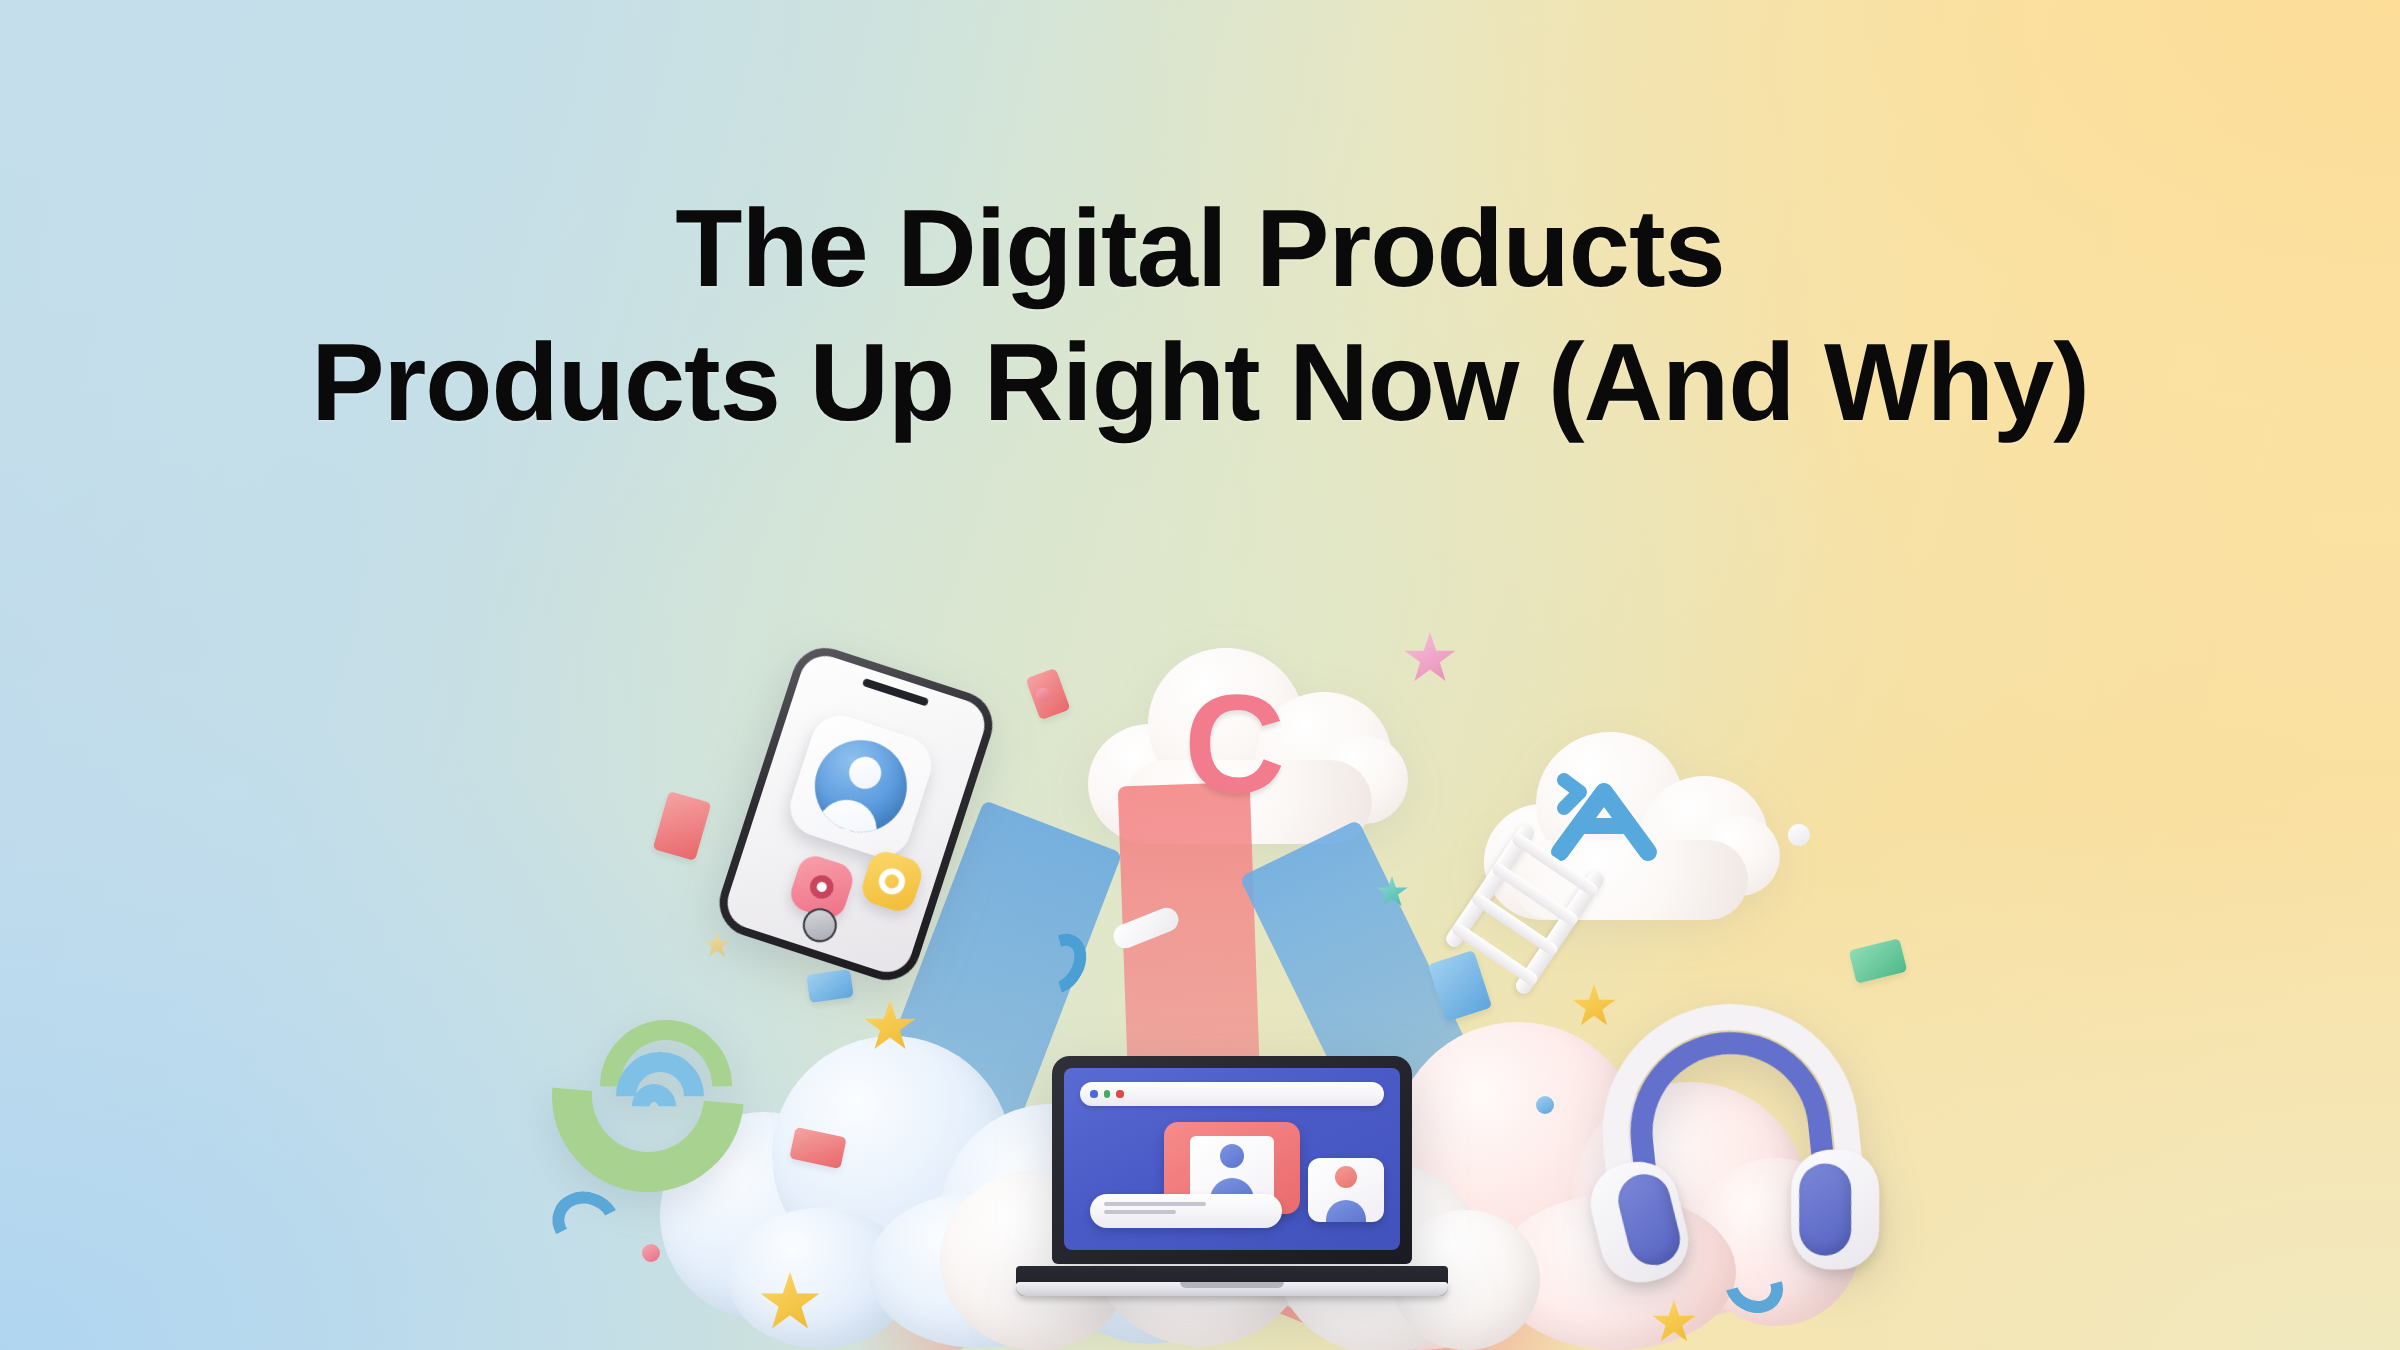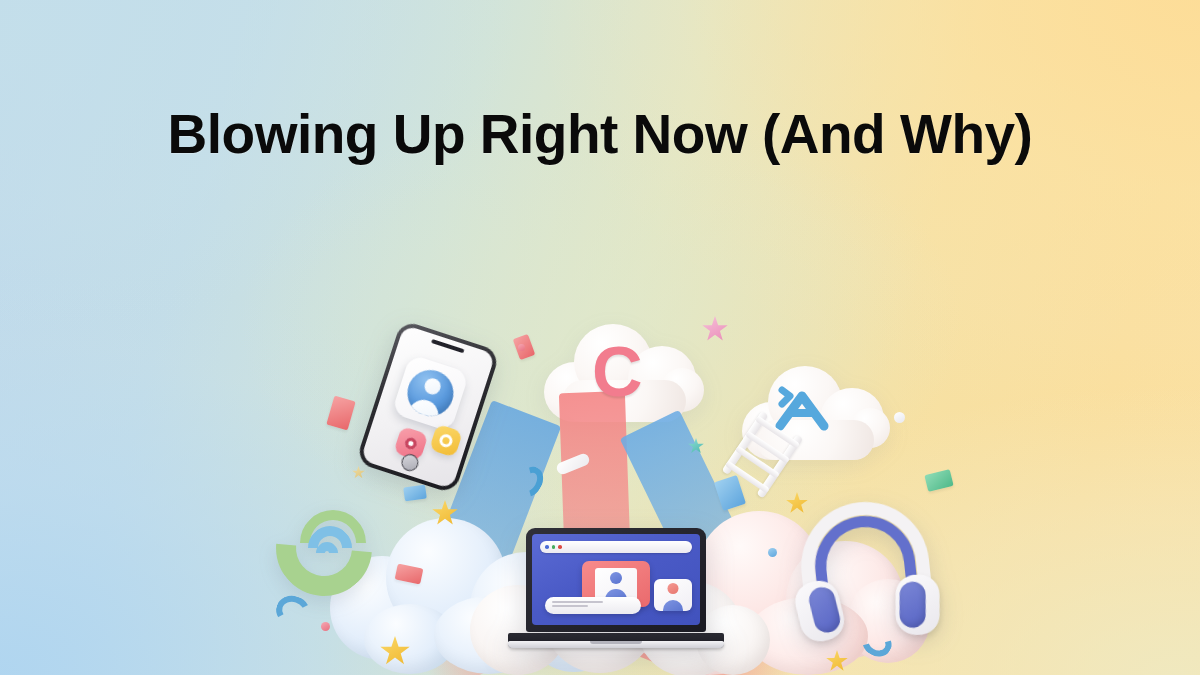--- a/index.html
+++ b/index.html
@@ -523,14 +523,15 @@
   <div class="cf cf-dot z-front" style="left:518px;top:344px;width:7px;height:7px;background:linear-gradient(150deg,#f6a8b4,#e8707f);"></div>
   <div class="cf cf-dot z-front" style="left:768px;top:548px;width:9px;height:9px;background:linear-gradient(150deg,#9fd0f0,#5ea5dd);"></div>
 
   <div class="cf ribbon z-front" style="left:276px;top:596px;width:34px;height:30px;border-width:6px;border-top-color:#5ba7d8;border-left-color:#5ba7d8;transform:rotate(18deg);"></div>
   <div class="cf ribbon z-front" style="left:862px;top:630px;width:30px;height:26px;border-width:6px;border-top-color:#5ba7d8;border-left-color:#5ba7d8;transform:rotate(-150deg);"></div>
   <div class="cf ribbon z-front" style="left:514px;top:470px;width:32px;height:24px;border-width:6px;border-top-color:#4aa0d4;border-left-color:#4aa0d4;transform:rotate(120deg);"></div>
   <div class="cf z-front" style="left:556px;top:458px;width:34px;height:12px;border-radius:8px;background:linear-gradient(150deg,#ffffff,#eceaee);transform:rotate(-22deg);"></div>
 </div>
 
 <div id="headline">
-  <span class="tl tl2">Blowing Up Right Now (And Why)</span>
+  <span class="tl tl1">The Digital Products</span>
+  <span class="tl tl2">Products Up Right Now (And Why)</span>
 </div>
 
 </body></html>

